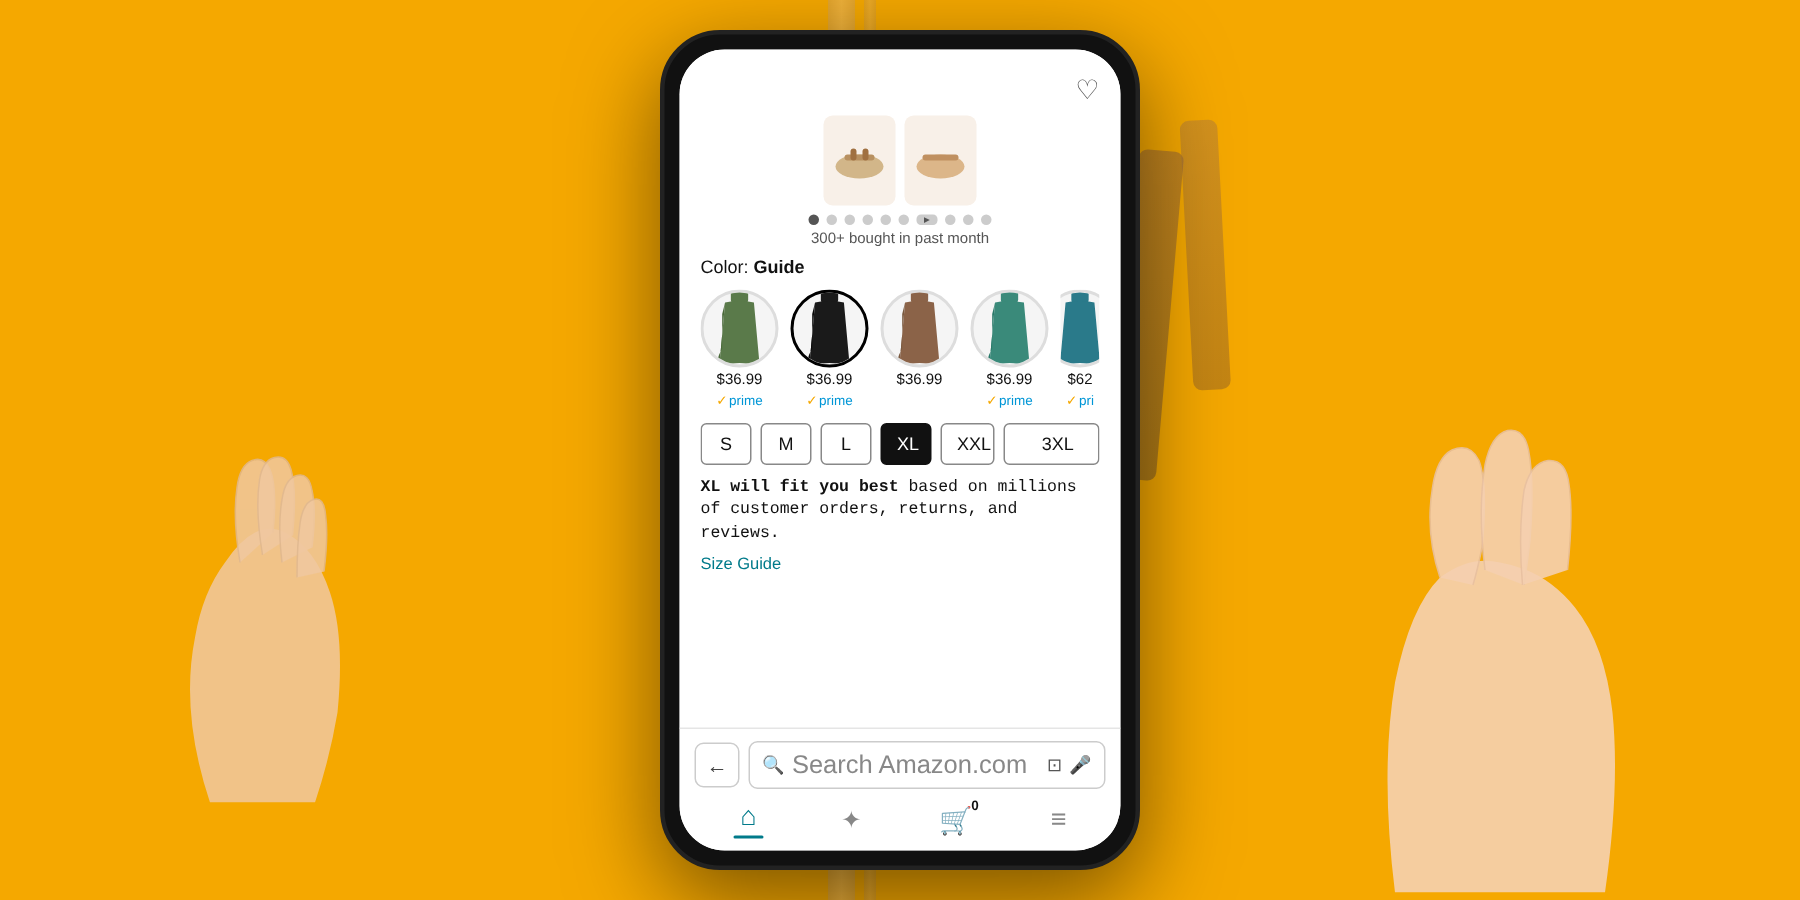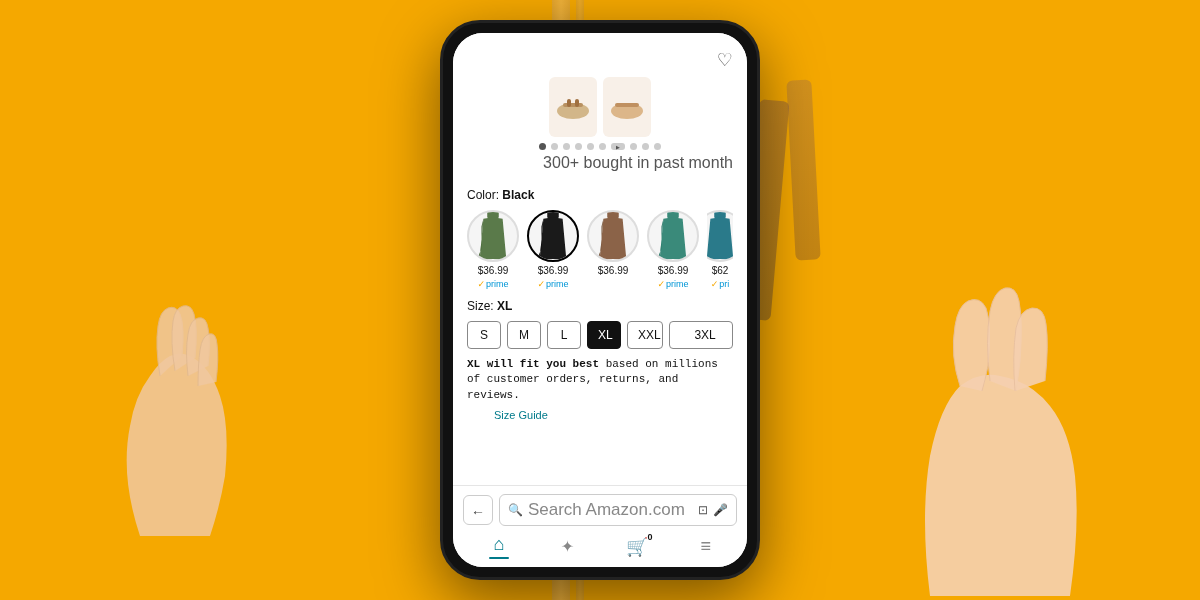--- a/index.html
+++ b/index.html
@@ -117,24 +117,24 @@
       width: 7px;
     }
     .dot.play {
       width: 14px;
       height: 7px;
       border-radius: 3px;
     }
 
     
     .bought-badge {
-      text-align: right;
-      font-size: 16px;
+      text-align: center;
+      font-size: 10px;
       color: #555;
-      margin-bottom: 16px;
+      margin-bottom: 6px;
     }
 
     
     .section-label {
       font-size: 12px;
       font-weight: 500;
       margin-bottom: 8px;
       color: #111;
     }
     .section-label span {
@@ -220,21 +220,20 @@
     .fit-text strong {
       font-weight: 700;
     }
 
     .size-guide-link {
       font-size: 11px;
       color: #007a8a;
       text-decoration: none;
       margin-bottom: 10px;
       display: block;
-      margin-left: 27px;
     }
 
     
     .bottom-bar {
       background: #fff;
       border-top: 1px solid #e5e5e5;
       padding: 8px 10px 6px;
       display: flex;
       flex-direction: column;
       gap: 6px;
@@ -380,21 +379,21 @@
           <div class="dot"></div>
           <div class="dot play" style="display:flex;align-items:center;justify-content:center;font-size:5px;color:#555;">▶</div>
           <div class="dot"></div>
           <div class="dot"></div>
           <div class="dot"></div>
         </div>
 
         <div class="bought-badge">300+ bought in past month</div>
 
         <div class="section-label">
-          Color: <span>Black</span>
+          Color: <span>Guide</span>
         </div>
 
         <div class="color-swatches">
 
           <div class="color-swatch">
             <div class="swatch-circle">
               <svg viewBox="0 0 40 52" width="40" height="50">
                 <rect x="14" y="0" width="12" height="8" rx="2" fill="#5a7a4a"></rect>
                 <path d="M10 8 Q20 6 30 8 L34 52 Q20 48 6 52 Z" fill="#5a7a4a"></path>
                 <path d="M10 8 L6 52 Q3 48 8 40 L8 16 Z" fill="#4a6a3a"></path>
@@ -445,23 +444,20 @@
               <svg viewBox="0 0 40 52" width="40" height="50">
                 <rect x="14" y="0" width="12" height="8" rx="2" fill="#2a7a8a"></rect>
                 <path d="M10 8 Q20 6 30 8 L34 52 Q20 48 6 52 Z" fill="#2a7a8a"></path>
               </svg>
             </div>
             <div class="swatch-price">$62</div>
             <div class="prime-badge"><span class="prime-check">✓</span>pri</div>
           </div>
         </div>
 
-        <div class="section-label">
-          Size: <span>XL</span>
-        </div>
 
         <div class="size-buttons">
           <button class="size-btn">S</button>
           <button class="size-btn">M</button>
           <button class="size-btn">L</button>
           <button class="size-btn selected">XL</button>
           <button class="size-btn">XXL</button>
           <button class="size-btn" style="padding:6px 24px;">3XL</button>
         </div>
 

